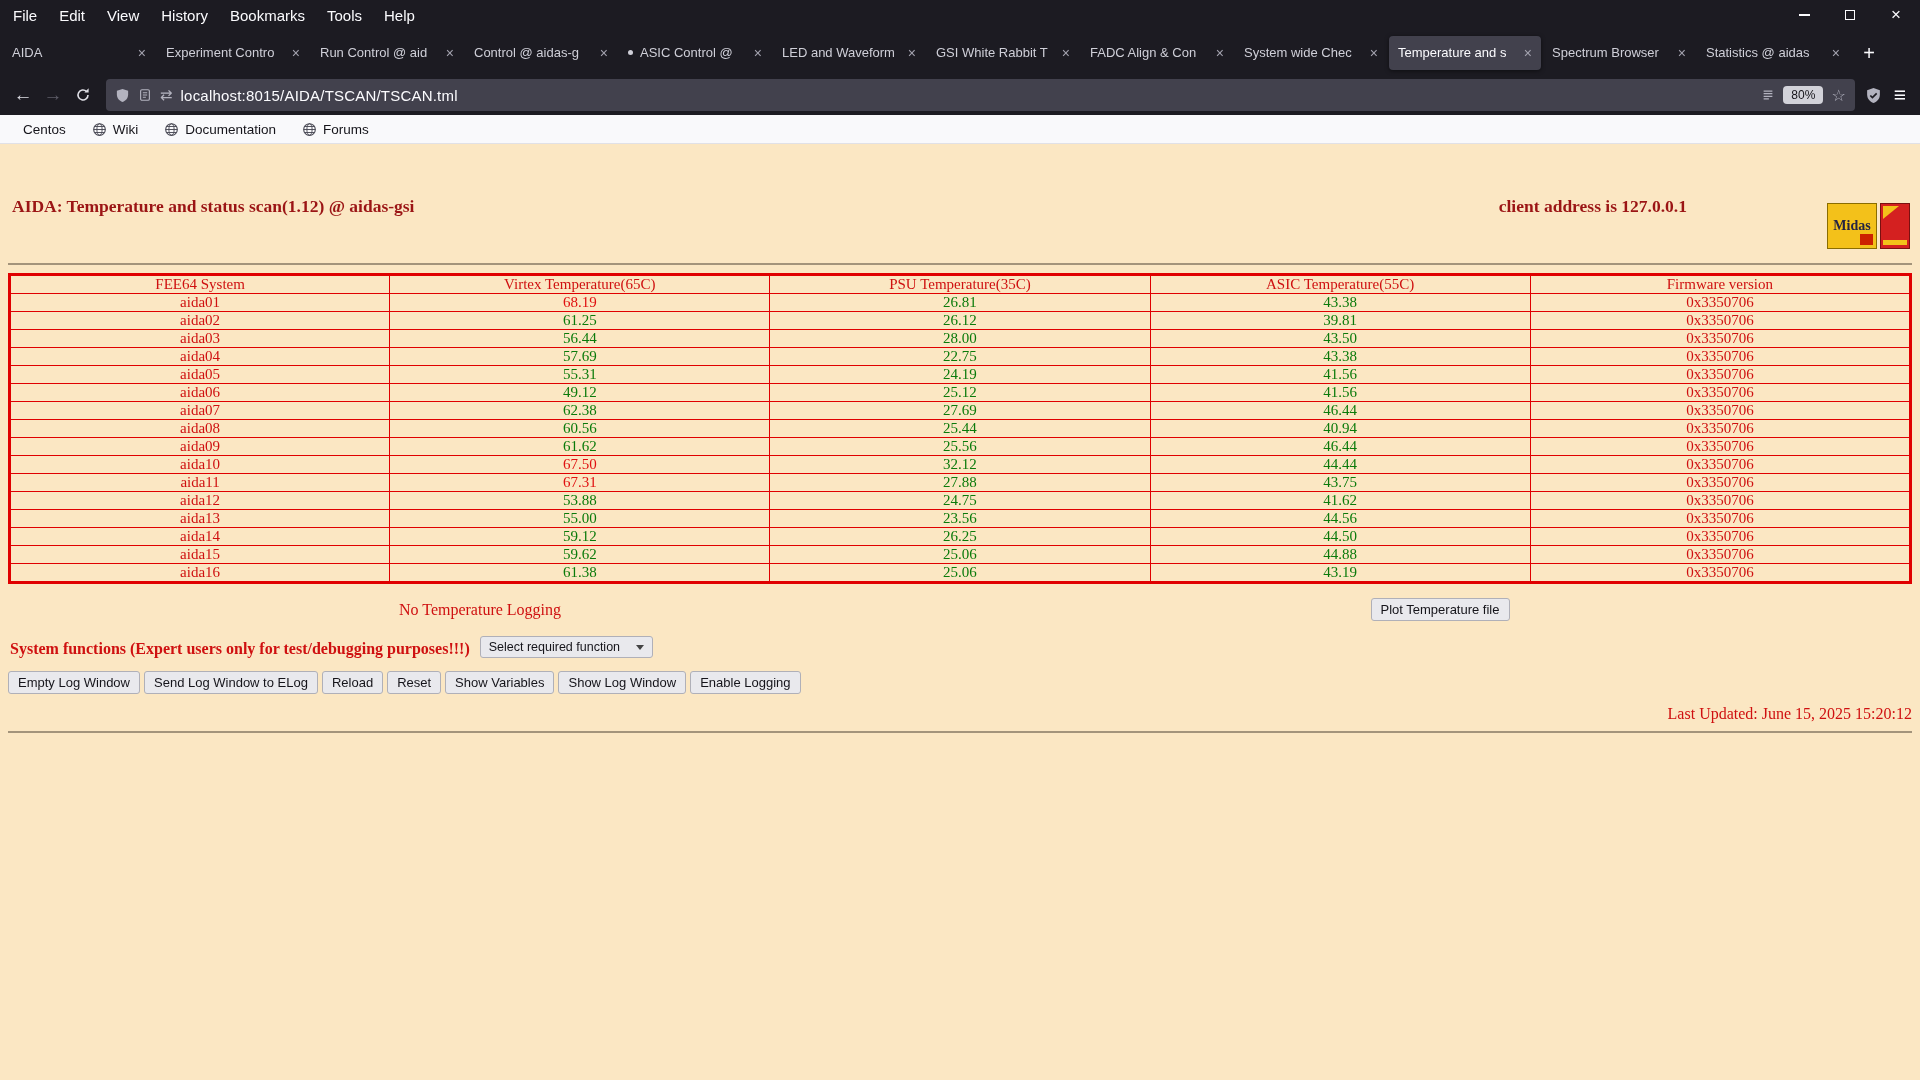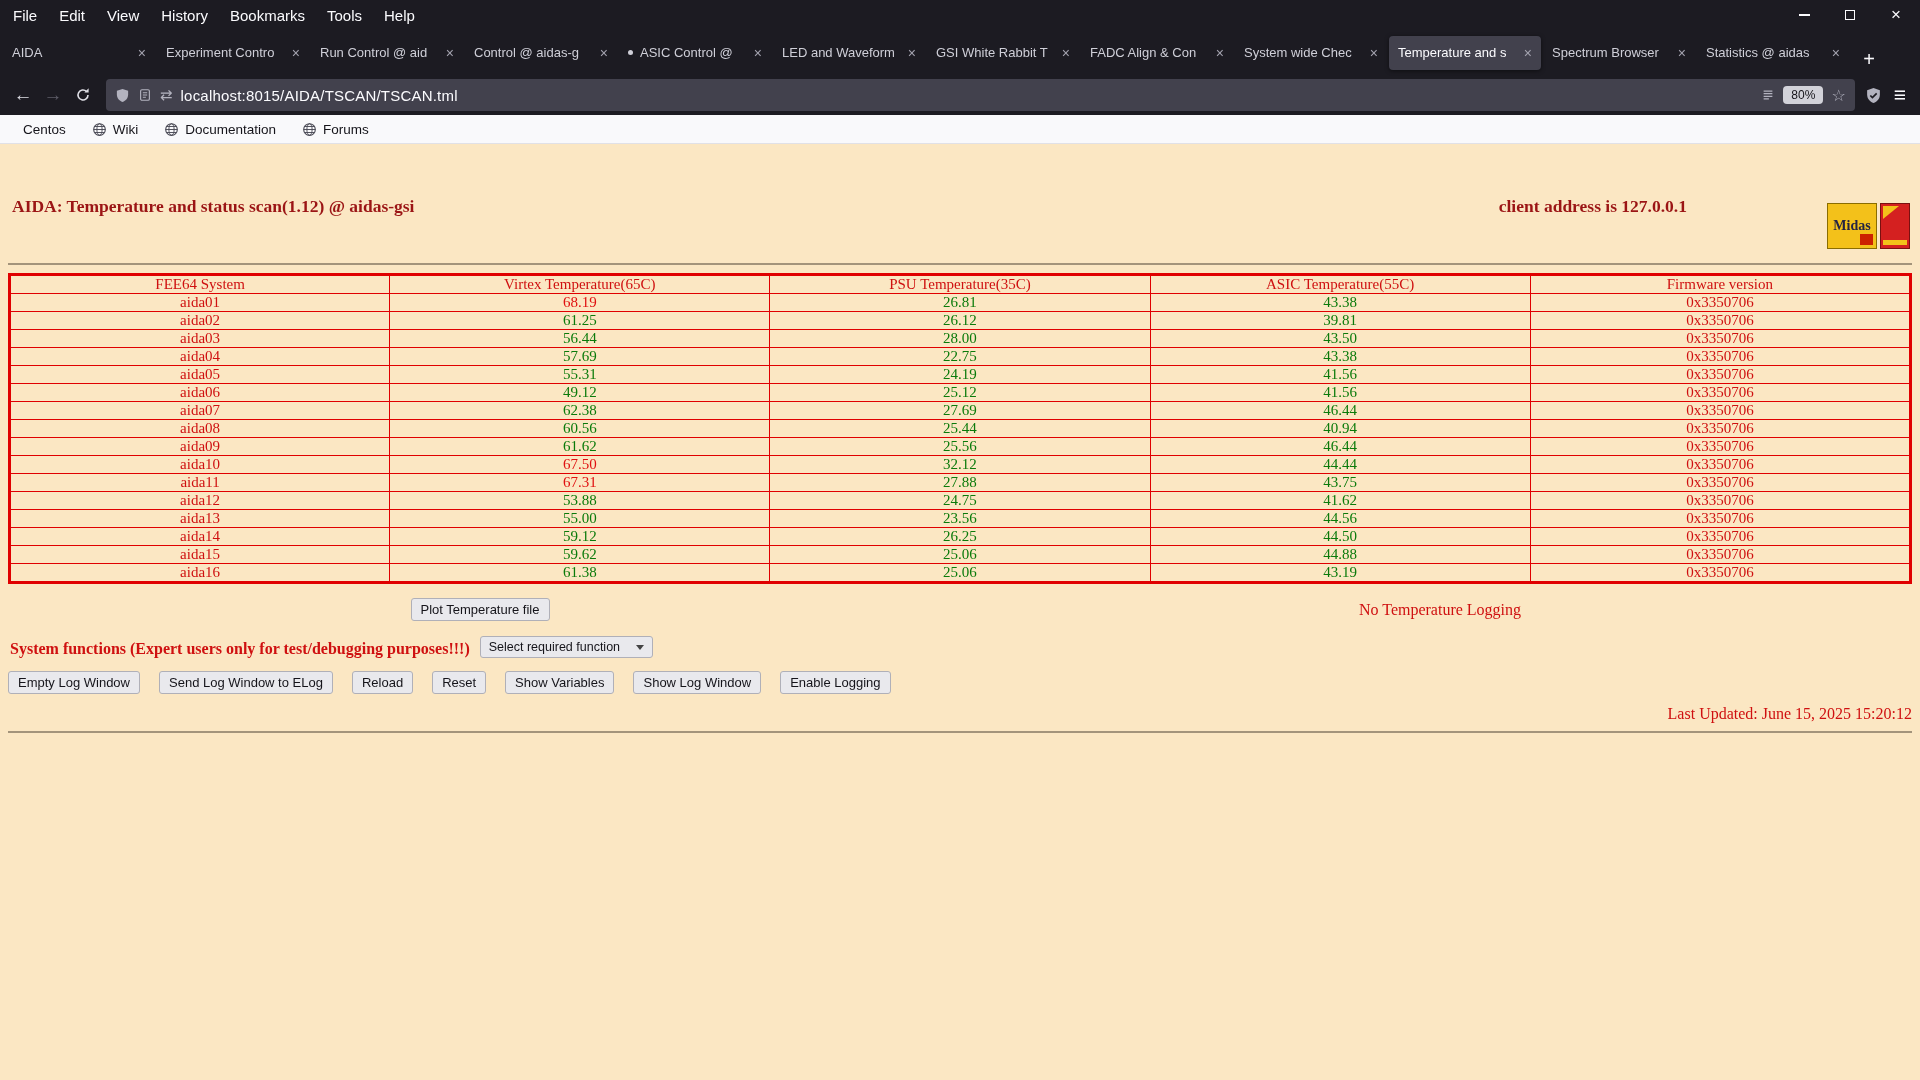--- a/index.html
+++ b/index.html
@@ -28,21 +28,21 @@
     display:flex;align-items:center;font-size:15px;gap:16px;}
   .menu-items{display:flex;align-items:center;padding-left:2px;}
   .menu-item{padding:0 11px;cursor:default;}
   .win-controls{margin-left:auto;display:flex;align-items:center;gap:30px;padding-right:16px;}
   .wc{display:inline-flex;align-items:center;justify-content:center;width:16px;height:16px;color:var(--chrome-text);}
   .wc-min-glyph{display:inline-block;width:11px;height:0;border-bottom:2px solid var(--chrome-text);}
   .wc-max-glyph{display:inline-block;width:10px;height:10px;border:1.5px solid var(--chrome-text);}
   .wc-close-glyph{font-size:17px;line-height:16px;}
 
   
-  .tabbar{height:45px;background:var(--chrome-dark);display:flex;align-items:flex-end;padding:0 2px;}
+  .tabbar{height:45px;background:var(--chrome-dark);display:flex;align-items:center;padding:0 2px;}
   .tab-strip{display:flex;align-items:center;height:100%;}
   .tab{width:152px;height:34px;margin:0 1px;border-radius:4px;display:flex;align-items:center;
     padding:0 9px;color:#cfcfd8;font-size:13px;cursor:default;flex:0 0 auto;}
   .tab.active{background:var(--chrome-mid);color:var(--chrome-text);box-shadow:0 1px 4px rgba(0,0,0,.5);}
   .tab-label{flex:1;white-space:nowrap;overflow:hidden;}
   .tab-close{margin-left:6px;font-size:14px;color:#a5a4b0;line-height:14px;}
   .tab-dot{width:5px;height:5px;border-radius:50%;background:#cfcfd8;margin-right:7px;flex:0 0 auto;}
   .new-tab{width:32px;height:32px;margin-left:3px;background:transparent;border:none;border-radius:4px;
     color:var(--chrome-text);font-size:20px;line-height:20px;}
 
@@ -101,21 +101,21 @@
   .btn{font-family:"Liberation Sans",sans-serif;font-size:13px;background:#e9e9ed;
     border:1px solid #b0b0b8;border-radius:3px;padding:3px 9px;color:#15141a;}
 
   .sysfunc-row{margin-top:15px;padding-left:10px;display:flex;align-items:flex-end;}
   .sysfunc-label{color:var(--text-red);font-weight:bold;font-size:16px;}
   .select{margin-left:10px;font-family:"Liberation Sans",sans-serif;font-size:12.5px;background:#e9e9ed;
     border:1px solid #b0b0b8;border-radius:3px;padding:3px 8px;display:inline-flex;align-items:center;gap:16px;color:#15141a;}
   .select-arrow{width:0;height:0;border-left:4px solid transparent;border-right:4px solid transparent;
     border-top:5px solid #444;}
 
-  .btns-row{margin-top:13px;padding-left:8px;display:flex;gap:19px;}
+  .btns-row{margin-top:13px;padding-left:8px;display:flex;gap:4px;}
   .last-updated{margin-top:11px;text-align:right;padding-right:8px;color:var(--text-red);font-size:16px;}
 
   svg.icon{display:block;}
 </style>
 </head>
 <body>
 
 <div class="browser">
 
   <div class="menubar">
@@ -453,24 +453,24 @@
     <td class="c-virtex ok">61.38</td>
     <td class="c-psu ok">25.06</td>
     <td class="c-asic ok">43.19</td>
     <td class="c-fw">0x3350706</td>
   </tr>
 </tbody>
     </table>
 
     <div class="actions-row">
       <div class="half">
-        <button class="btn">Plot Temperature file</button>
+        <span class="logging-status">No Temperature Logging</span>
       </div>
       <div class="half">
-        <span class="logging-status">No Temperature Logging</span>
+        <button class="btn">Plot Temperature file</button>
       </div>
     </div>
 
     <div class="sysfunc-row">
       <span class="sysfunc-label">System functions (Expert users only for test/debugging purposes!!!)</span>
       <span class="select">
         <span>Select required function</span>
         <span class="select-arrow"></span>
       </span>
     </div>

